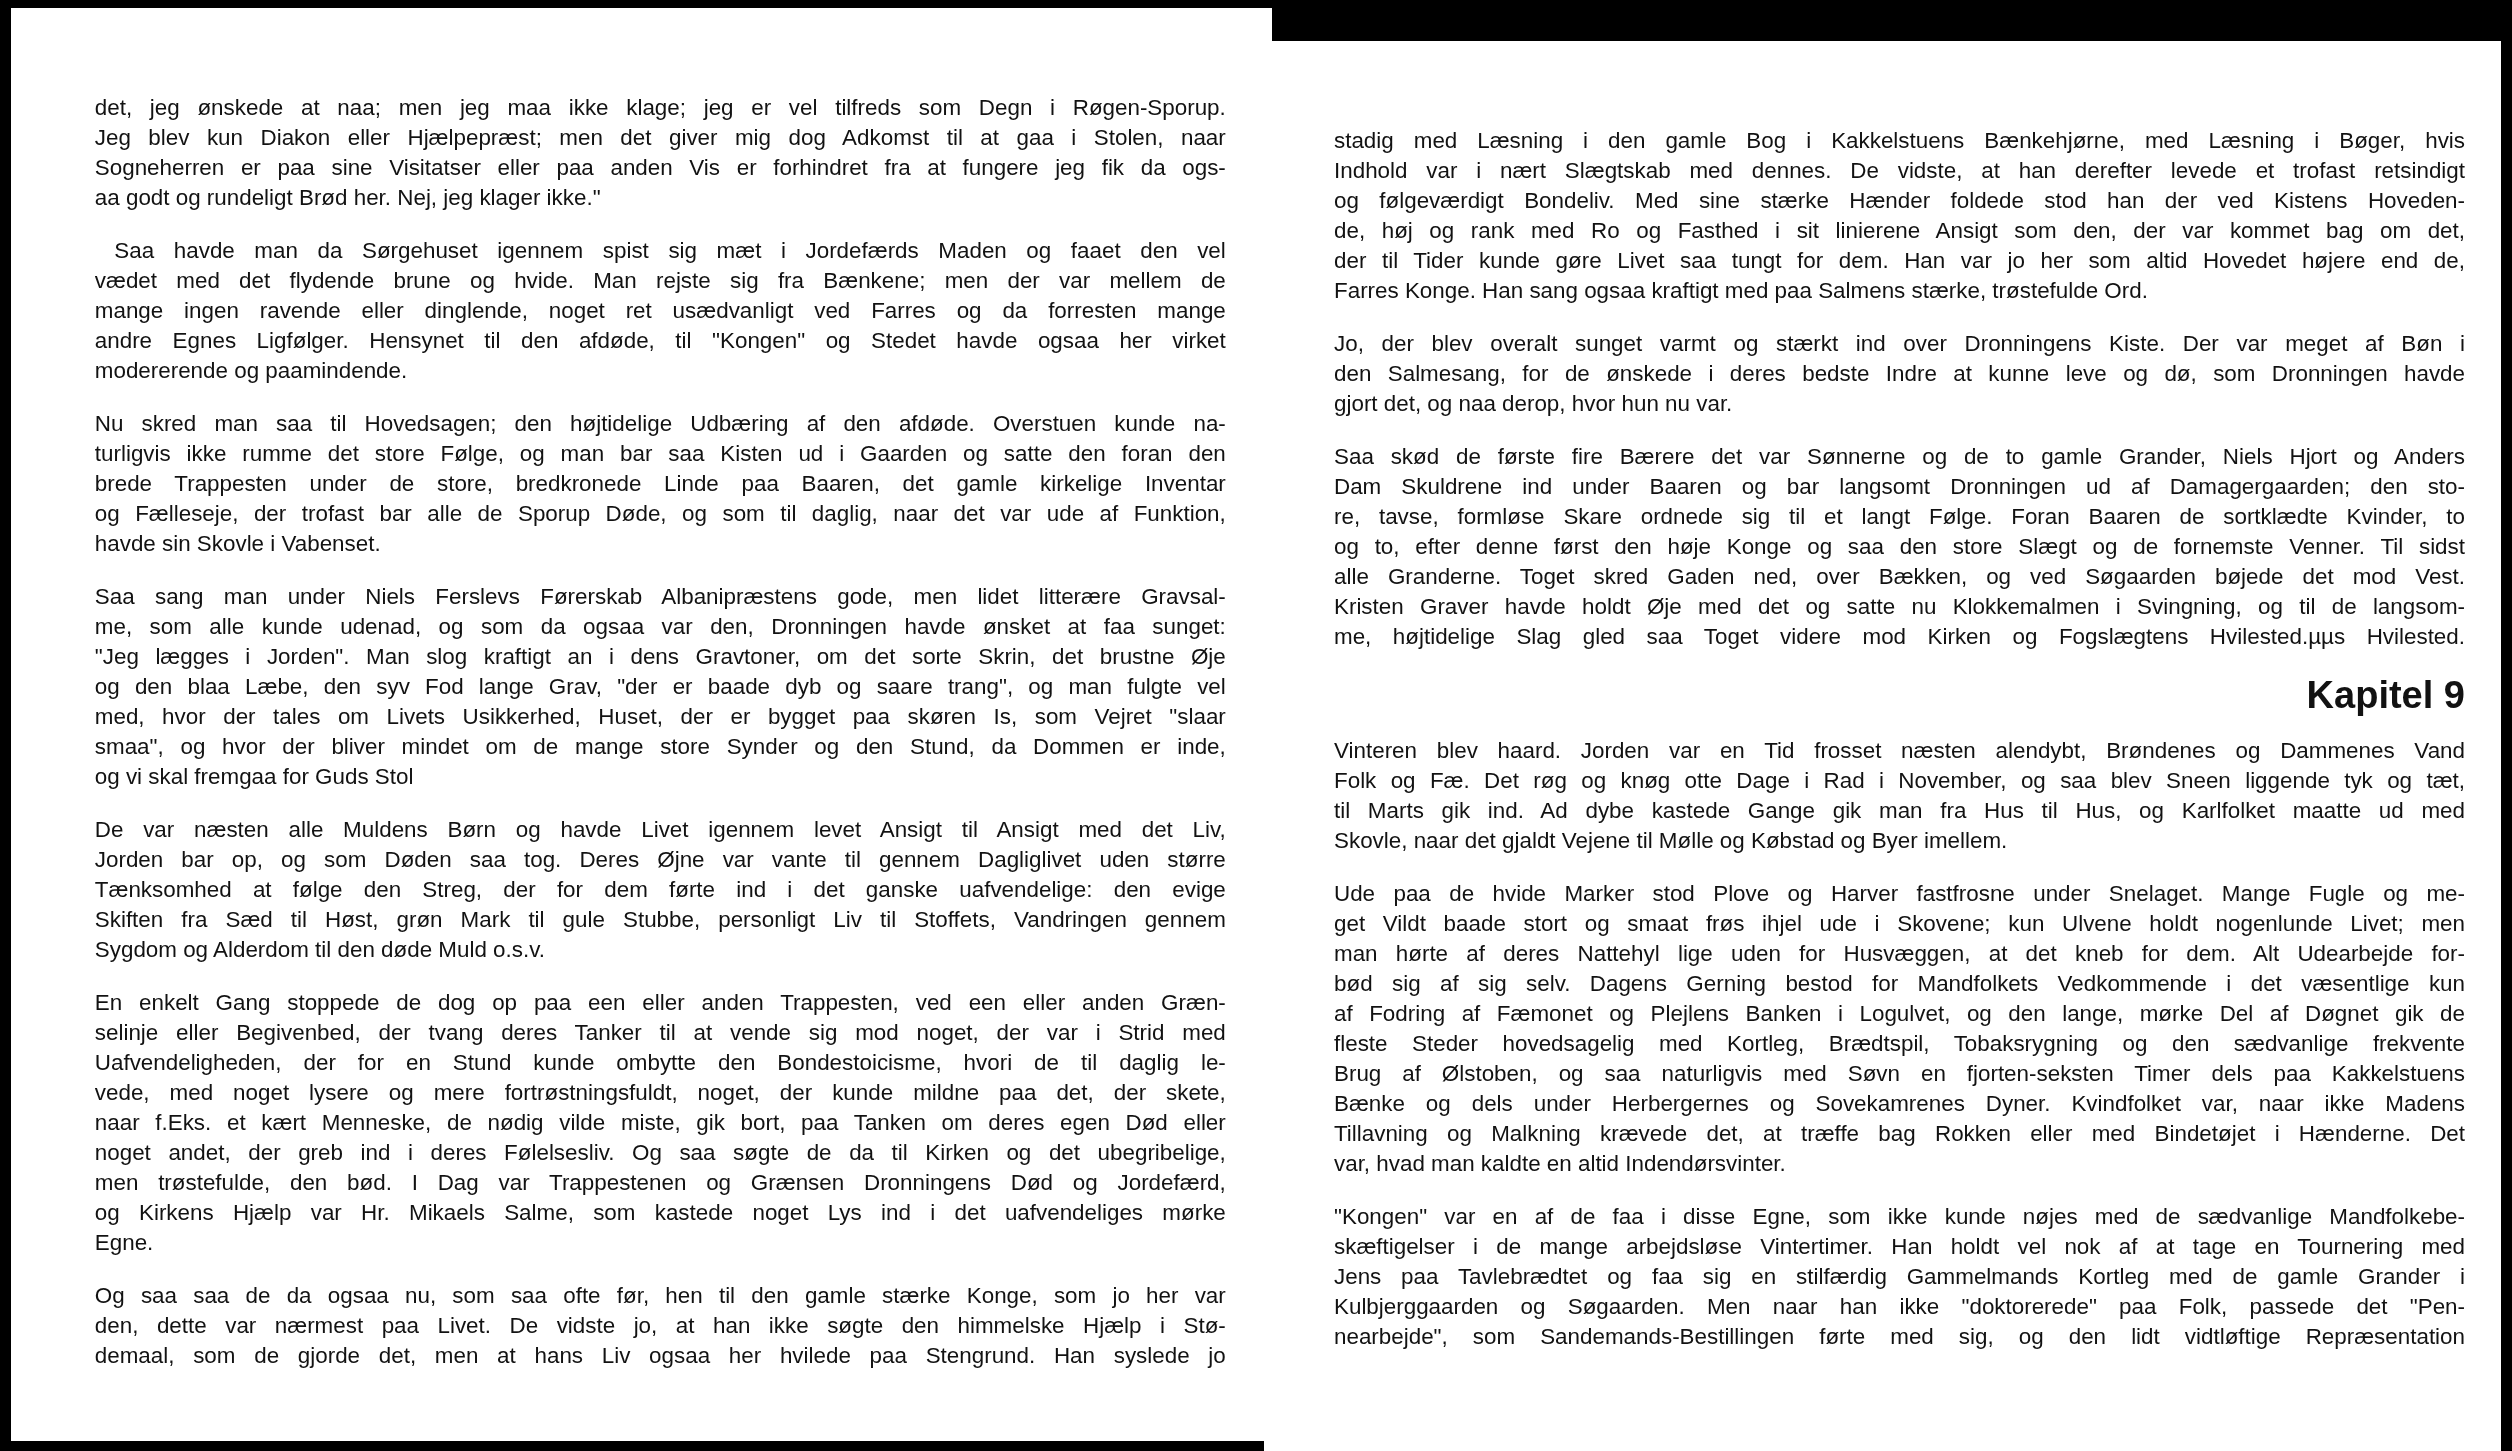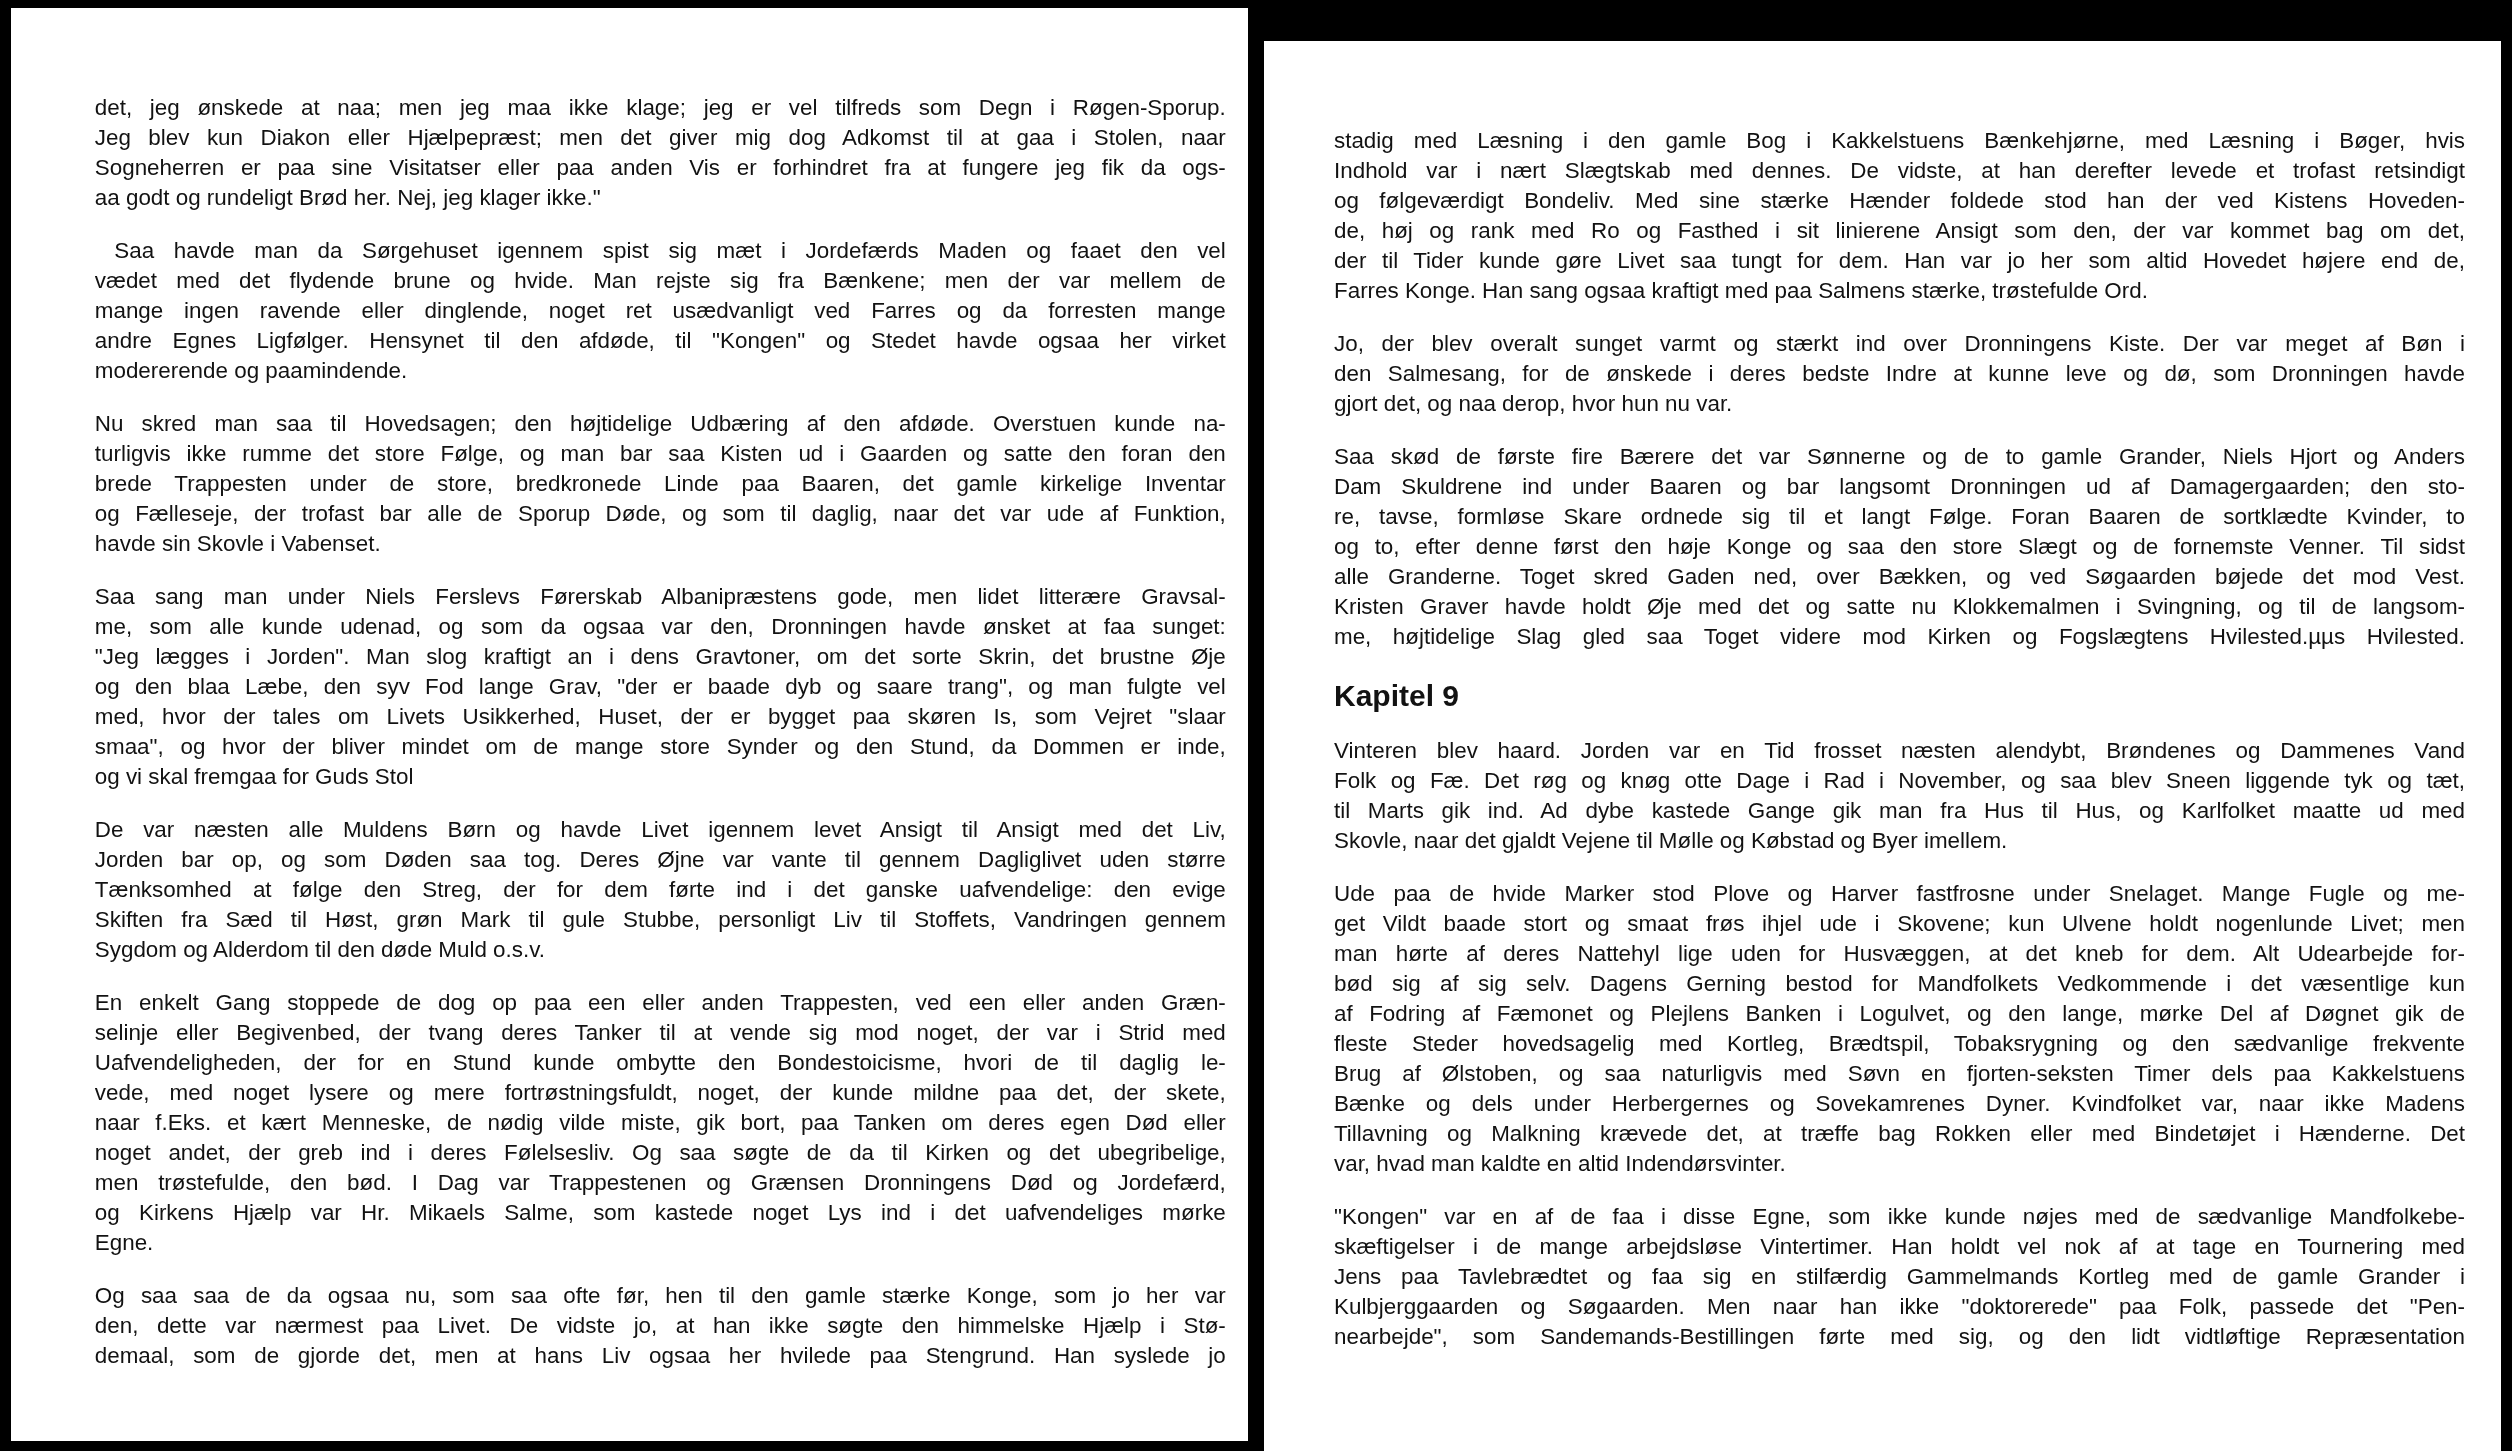--- a/index.html
+++ b/index.html
@@ -13,21 +13,21 @@
     position: relative;
     font-family: "Liberation Sans", sans-serif;
   }
   .page {
     position: absolute;
     top: 8.3px;
     height: 1433px;
     width: 1237px;
     background: #ffffff;
   }
-  .page-left  { left: 10.8px;  }
+  .page-left  { left: 10.8px; padding-left: 24px;  }
   .page-right { left: 1264px; margin-top: 33px; }
   .textblock {
     position: absolute;
     top: 85px;
     width: 1131px;
     color: #121212;
   }
   .page-left  .textblock { left: 84px; }
   .page-right .textblock { left: 70px;  }
   .para {
@@ -39,24 +39,24 @@
     height: 30px;
     text-align: justify;
     text-align-last: justify;
     overflow: hidden;
     white-space: normal;
   }
   .line.lastline {
     text-align-last: left;
   }
   .heading {
-    font-size: 30px;
+    font-size: 38px;
     font-weight: bold;
     line-height: 41px;
-    text-align: left;
+    text-align: right;
     margin: 5px 0 20px 0;
   }
 </style>
 </head>
 <body>
 
 <div class="page page-left">
   <div class="textblock">
       <div class="para">
         <div class="line">det, jeg ønskede at naa; men jeg maa ikke klage; jeg er vel tilfreds som Degn i Røgen-Sporup.</div>

